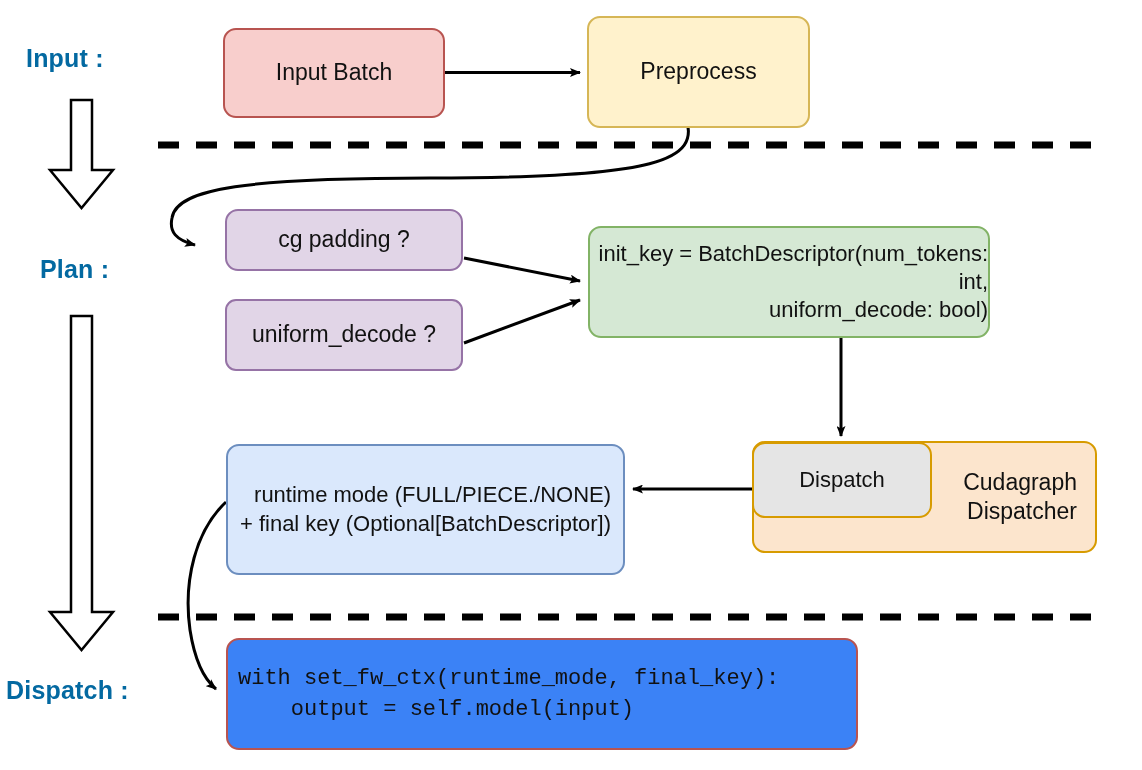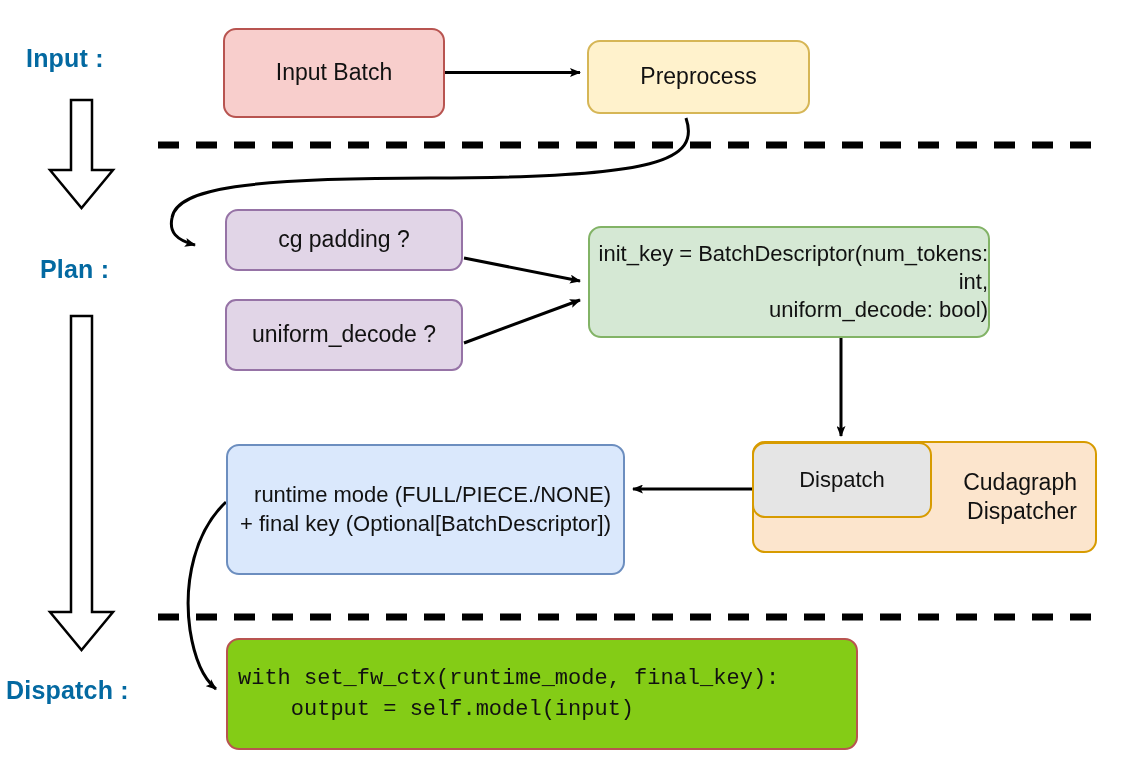--- a/index.html
+++ b/index.html
@@ -91,34 +91,34 @@
 
     <path d="M 226,502 C 196,530 183,580 190,630 C 195,662 205,680 216,689" fill="none" stroke="#000000" stroke-width="3" marker-end="url(#ah)"></path>
   </svg>
 
   <div class="stage-label" style="left:26px; top:44px;">Input :</div>
   <div class="stage-label" style="left:40px; top:234px;margin-top:21px;">Plan :</div>
   <div class="stage-label" style="left:6px; top:676px;">Dispatch :</div>
 
   <div class="node" style="left:223px; top:28px; width:222px; height:90px; background:#f8cecc; border-color:#b85450; font-size:23px;">Input Batch</div>
 
-  <div class="node" style="left:587px; top:40px; width:223px; height:74px; background:#fff2cc; border-color:#d6b656; font-size:23px;">Preprocess</div>
+  <div class="node" style="left:587px; top:16px; width:223px; height:112px; background:#fff2cc; border-color:#d6b656; font-size:23px;">Preprocess</div>
 
   <div class="node" style="left:225px; top:209px; width:238px; height:62px; background:#e1d5e7; border-color:#9673a6; font-size:23px;">cg padding ?</div>
 
   <div class="node" style="left:225px; top:299px; width:238px; height:72px; background:#e1d5e7; border-color:#9673a6; font-size:23px;border-radius:11px;">uniform_decode ?</div>
 
   <div class="node" style="left:588px; top:226px; width:402px; height:112px; background:#d5e8d4; border-color:#82b366; font-size:22px;">init_key = BatchDescriptor(num_tokens: int,
 uniform_decode: bool)</div>
 
   <div class="node" style="left:752px; top:441px; width:345px; height:112px; background:#fce5cd; border-color:#d79b00;
               font-size:23px; justify-content:flex-end; padding-right:18px;">Cudagraph
 Dispatcher</div>
 
   <div class="node" style="left:752px; top:442px; width:180px; height:76px; background:#e5e5e5; border-color:#d79b00; font-size:22px;">Dispatch</div>
 
   <div class="node" style="left:226px; top:444px; width:399px; height:131px; background:#dae8fc; border-color:#6c8ebf; font-size:22px;">runtime mode (FULL/PIECE./NONE)
 + final key (Optional[BatchDescriptor])</div>
 
-  <div class="node code-node" style="left:226px; top:638px; width:632px; height:112px; background:#84cc16; border-color:#b85450;">with set_fw_ctx(runtime_mode, final_key):
+  <div class="node code-node" style="left:226px; top:638px; width:632px; height:112px; background:#3b82f6; border-color:#b85450;">with set_fw_ctx(runtime_mode, final_key):
     output = self.model(input)</div>
 
 </div>
 
 </body></html>

